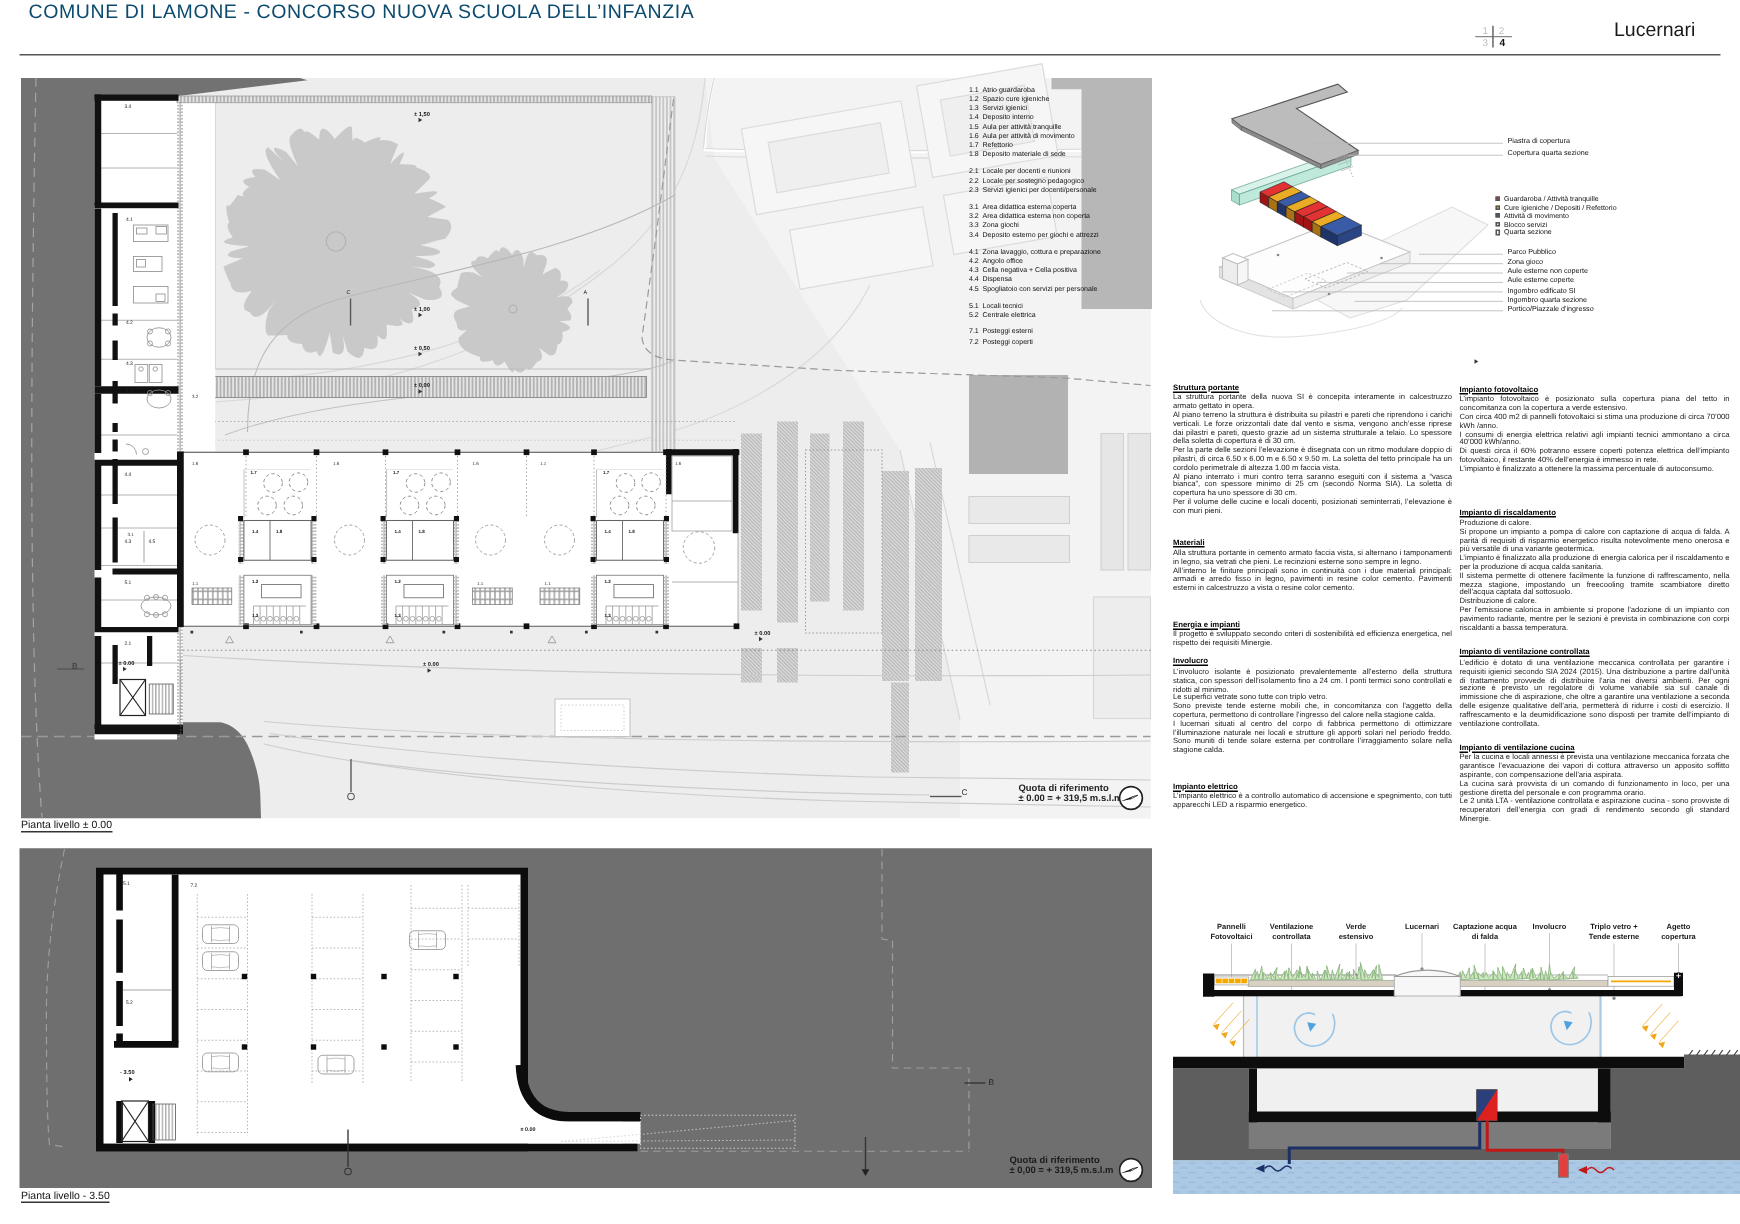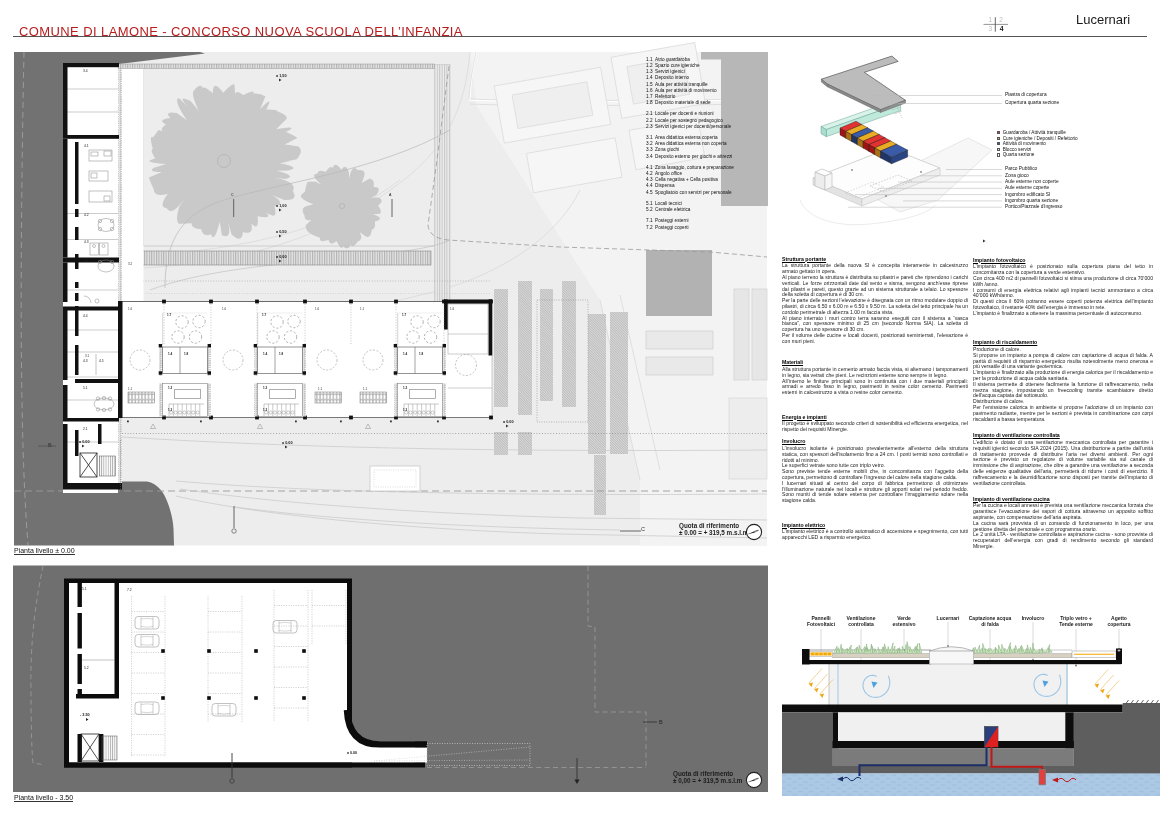--- a/index.html
+++ b/index.html
@@ -1,21 +1,21 @@
 <!DOCTYPE html>
 <html><head><meta charset="utf-8">
 <style>
 * { margin:0; padding:0; box-sizing:border-box; }
 html,body { width:1160px; height:816px; background:#fff; font-family:"Liberation Sans", sans-serif; overflow:hidden; position:relative; }
 .cols { position:absolute; font-size:5.1px; line-height:5.8px; color:#222; text-align:justify; }
 .cols .h { font-weight:bold; text-decoration:underline; font-size:5.2px; margin-bottom:1.2px; color:#000; }
 .cols p { margin:0; text-align:justify; text-justify:inter-word; }
 </style></head>
 <body>
-<div style="position:absolute;left:19px;top:24px;font-size:13px;letter-spacing:0.4px;color:#b91c1c">COMUNE DI LAMONE - CONCORSO NUOVA SCUOLA DELL’INFANZIA</div>
+<div style="position:absolute;left:19px;top:0;font-size:13px;letter-spacing:0.4px;color:#0c4a6e">COMUNE DI LAMONE - CONCORSO NUOVA SCUOLA DELL’INFANZIA</div>
 <div style="position:absolute;left:1076px;top:12px;font-size:13px;color:#1a1a1a">Lucernari</div>
 <div style="position:absolute;left:13px;top:36px;width:1134px;height:0;border-top:1.2px solid #555"></div>
 <svg width="40" height="26" viewBox="0 0 40 26" style="position:absolute;left:981px;top:12px">
 <line x1="2.5" y1="12.4" x2="27" y2="12.4" stroke="#888" stroke-width="0.9"></line>
 <line x1="14.3" y1="5.2" x2="14.3" y2="19.7" stroke="#555" stroke-width="0.9"></line>
 <text x="9.2" y="10.4" font-size="6.5" fill="#bbb" text-anchor="middle">1</text>
 <text x="20" y="10.4" font-size="6.5" fill="#bbb" text-anchor="middle">2</text>
 <text x="9.2" y="18.6" font-size="6.5" fill="#bbb" text-anchor="middle">3</text>
 <text x="20.6" y="18.8" font-size="6.8" font-weight="bold" fill="#111" text-anchor="middle">4</text>
 </svg>

